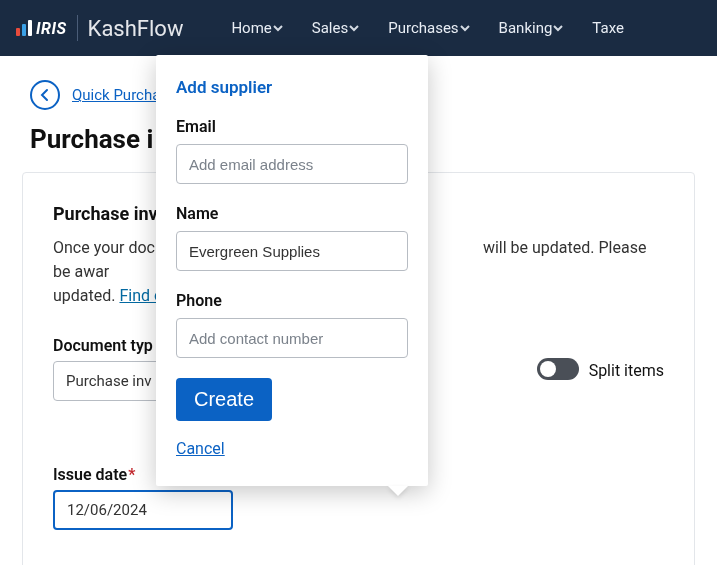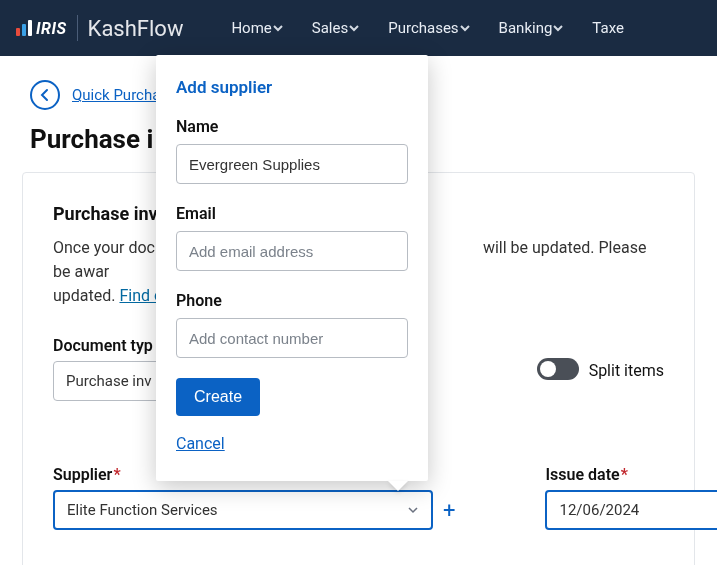--- a/index.html
+++ b/index.html
@@ -252,21 +252,21 @@
     font-size: 15px;
     color: #333;
   }
   .pop-input::placeholder { color: #7b828b; }
   .create-btn {
     background: #0b62c4;
     color: #fff;
     border: none;
     border-radius: 4px;
     padding: 10px 18px;
-    font-size: 16px;
+    font-size: 20px;
     cursor: pointer;
     margin-bottom: 18px;
   }
   .cancel-link {
     color: #0b62c4;
     text-decoration: underline;
     font-size: 16px;
     cursor: pointer;
     display: inline-block;
   }
@@ -351,54 +351,40 @@
     </div>
     <div class="toggle-wrap">
       <div class="toggle"></div>
       <span class="toggle-label">Split items</span>
     </div>
   </div>
 
   <div class="supplier-row">
     <div class="field">
       <label class="label">
-        <span>Supplier</span><span class="req">*</span>
-      </label>
-      <div class="supplier-wrap">
-        <div class="select">
-          <span>Elite Function Services</span>
-          <svg class="chev-icon" width="12" height="12" viewBox="0 0 12 12">
-              <path d="M2 4l4 4 4-4" stroke="#6b7280" stroke-width="1.5" fill="none"></path>
-            </svg>
-        </div>
-        <span class="plus-btn">+</span>
-      </div>
-    </div>
-    <div class="field">
-      <label class="label">
         <span>Issue date</span><span class="req">*</span>
       </label>
       <div class="date-input">
         <span>12/06/2024</span>
       </div>
     </div>
   </div>
 </div>
 
 <div class="popover">
   <div class="popover-title">Add supplier</div>
 
   <div class="pop-field">
+    <label class="pop-label">Email</label>
+    <input class="pop-input" type="text" placeholder="Add email address" style="">
+  </div>
+
+  <div class="pop-field">
     <label class="pop-label">Name</label>
     <input class="pop-input" type="text" value="Evergreen Supplies" style="">
-  </div>
-
-  <div class="pop-field">
-    <label class="pop-label">Email</label>
-    <input class="pop-input" type="text" placeholder="Add email address" style="">
   </div>
 
   <div class="pop-field">
     <label class="pop-label">Phone</label>
     <input class="pop-input" type="text" placeholder="Add contact number" style="">
   </div>
 
   <button class="create-btn">Create</button>
   <br>
   <a class="cancel-link">Cancel</a>

